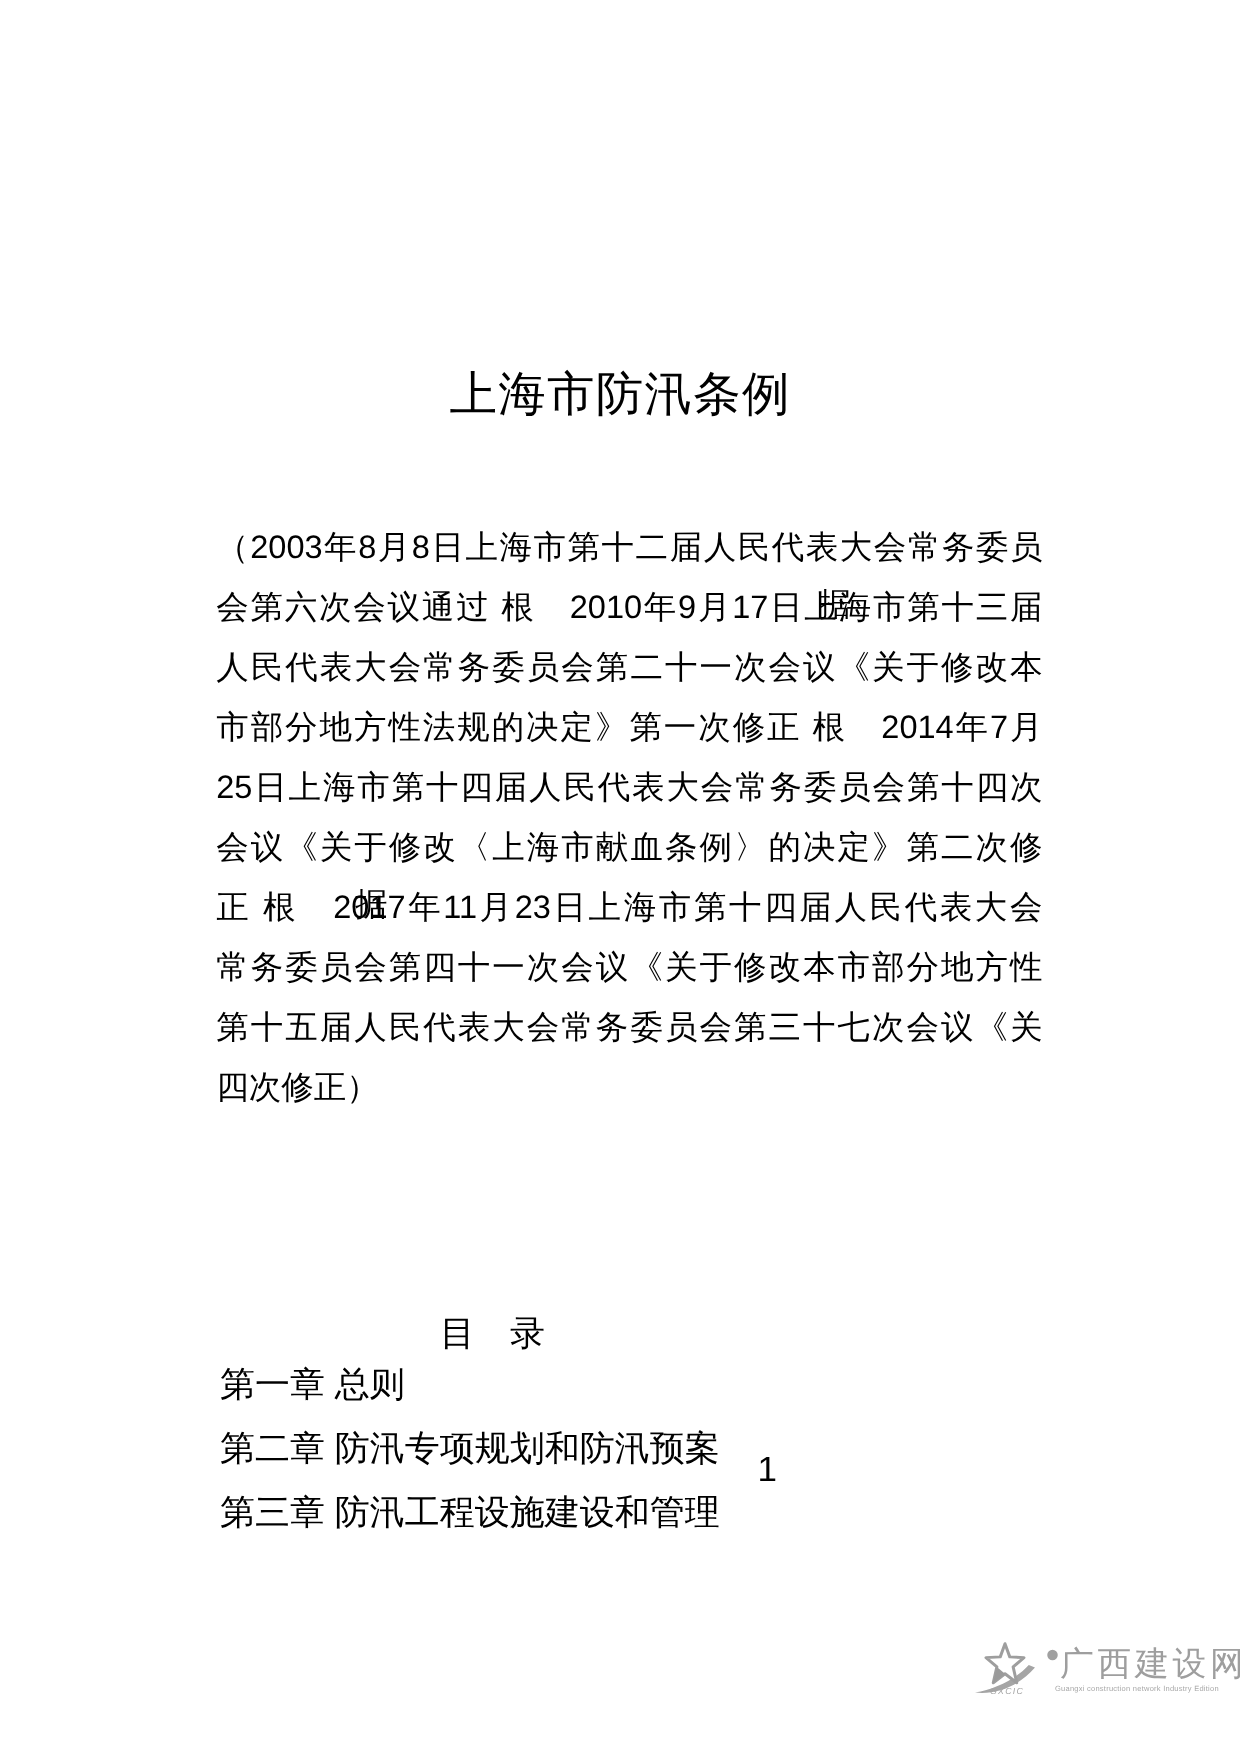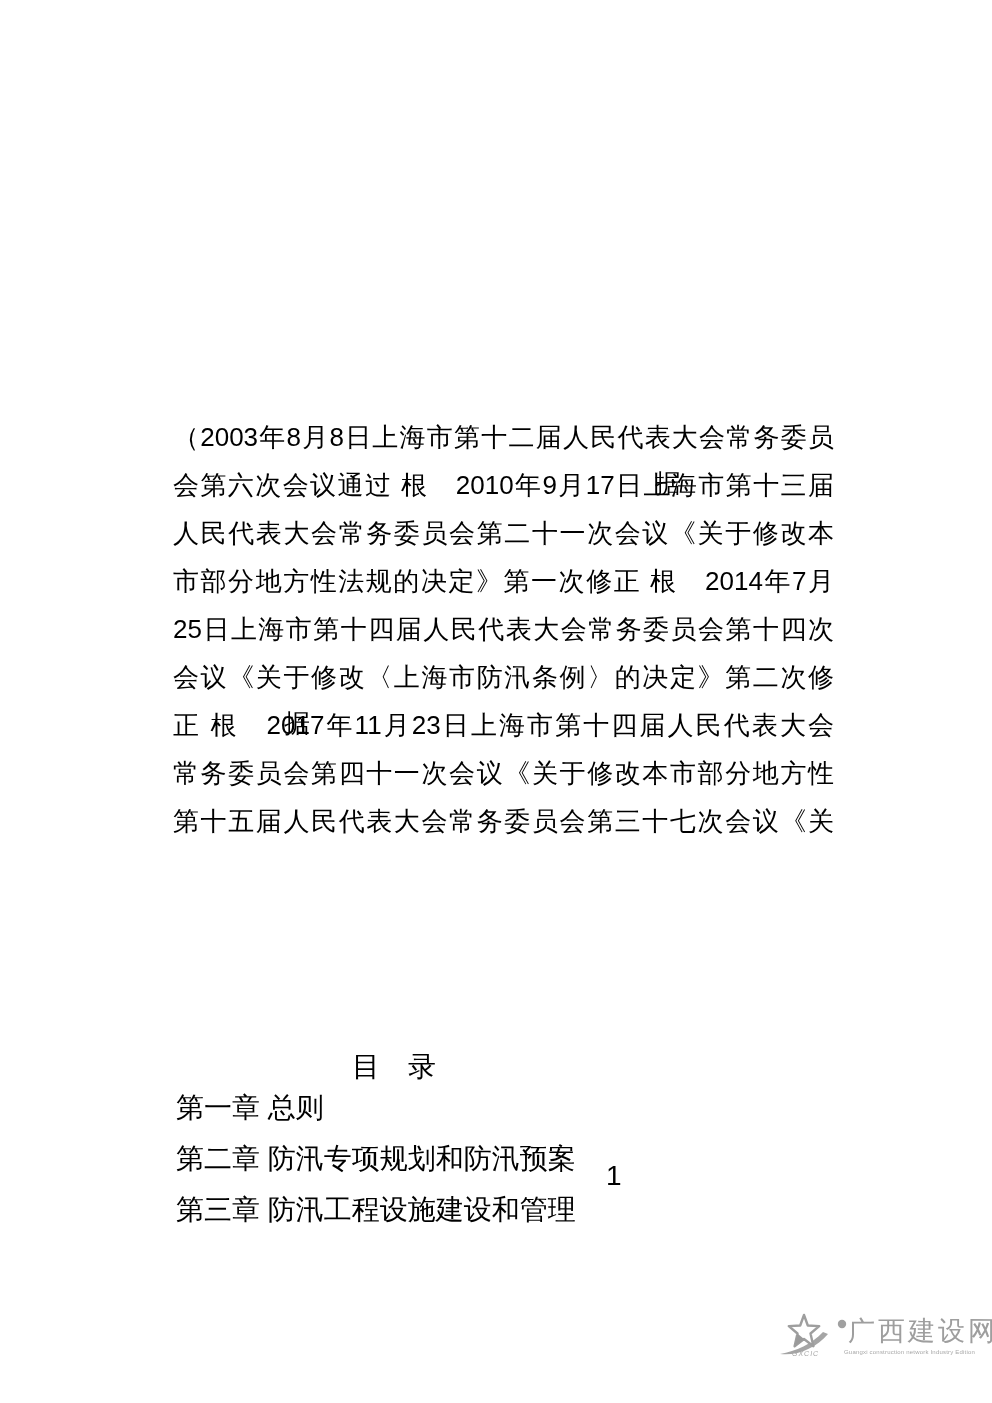--- a/index.html
+++ b/index.html
@@ -41,31 +41,33 @@
   .wm-sub {
     position:absolute; left:74px; top:45px; font-size:6px; color:#a8a8a8;
     white-space:nowrap; letter-spacing:0.2px;
   }
 </style>
 </head>
 <body>
 
 <div class="page">
 
+  <h1 class="doc-title">上海市防汛条例</h1>
 
   <div class="preamble">
     <div class="pl j">（2003年8月8日上海市第十二届人民代表大会常务委员</div>
     <div class="pl j">会第六次会议通过 根　2010年9月17日上海市第十三届</div>
     <div class="pl j">人民代表大会常务委员会第二十一次会议《关于修改本</div>
     <div class="pl j">市部分地方性法规的决定》第一次修正 根　2014年7月</div>
     <div class="pl j">25日上海市第十四届人民代表大会常务委员会第十四次</div>
-    <div class="pl j">会议《关于修改〈上海市防汛条例〉的决定》第二次修</div>
+    <div class="pl j">会议《关于修改〈上海市献血条例〉的决定》第二次修</div>
     <div class="pl j">正 根　2017年11月23日上海市第十四届人民代表大会</div>
     <div class="pl j">常务委员会第四十一次会议《关于修改本市部分地方性</div>
     <div class="pl j">第十五届人民代表大会常务委员会第三十七次会议《关</div>
+    <div class="pl">四次修正）</div>
   </div>
 
   <div class="ov ov1">据</div>
   <div class="ov ov2">据</div>
 
   <div class="toc-heading">目　录</div>
   <div class="toc-item t1">第一章 总则</div>
   <div class="toc-item t3">第三章 防汛工程设施建设和管理</div>
   <div class="toc-item t2">第二章 防汛专项规划和防汛预案</div>
 

